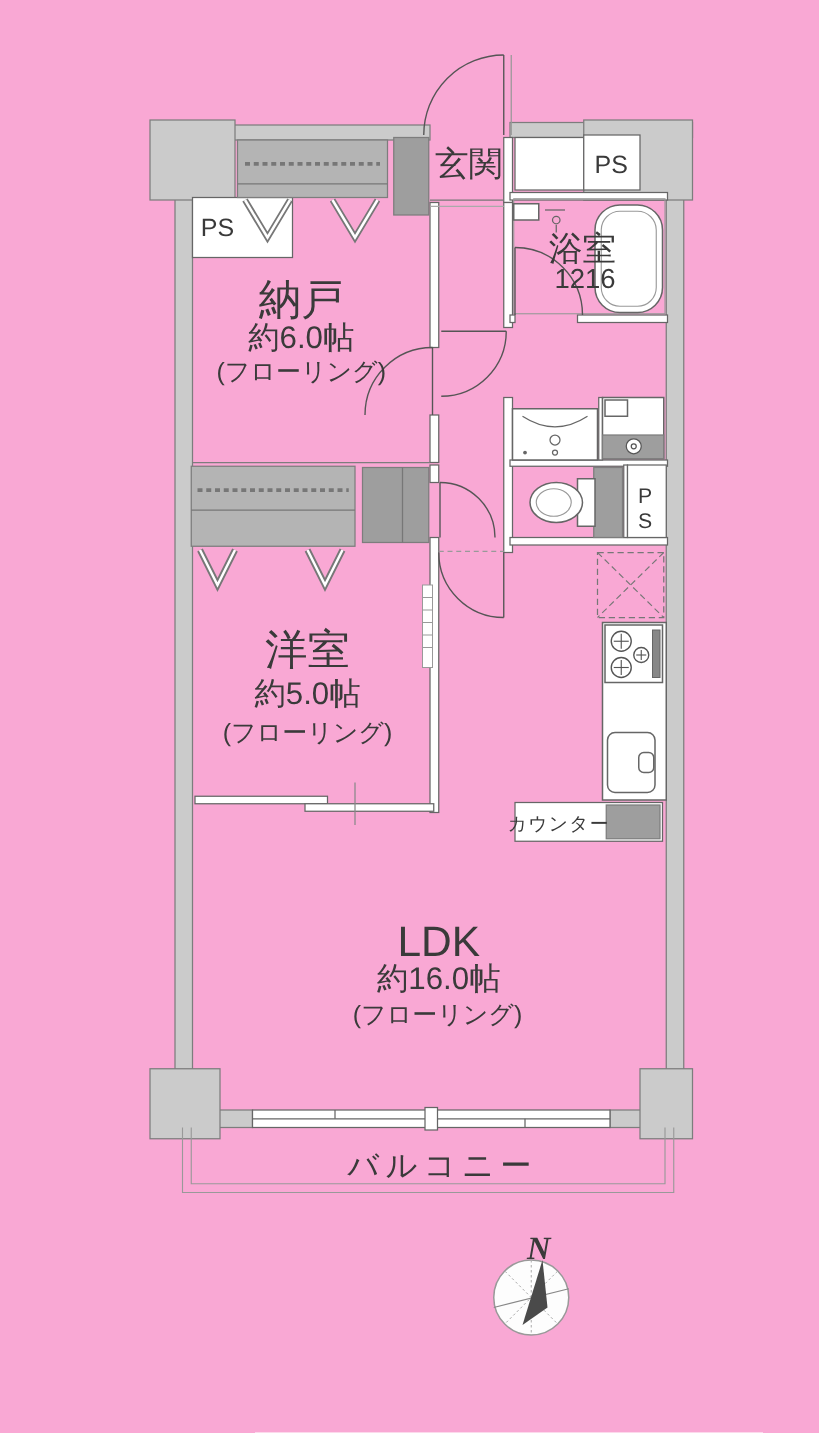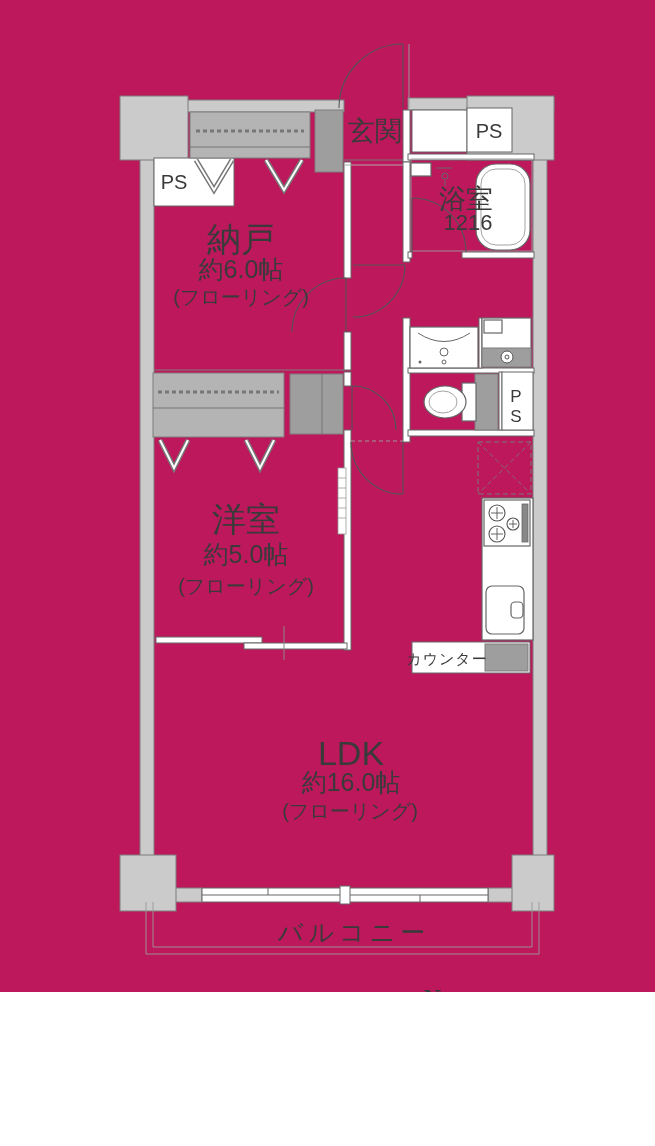--- a/index.html
+++ b/index.html
@@ -1,16 +1,16 @@
 <!DOCTYPE html>
 <html><head>
 <meta charset="utf-8">
 <style>
   html,body{margin:0;padding:0;background:#ffffff;}
-  .plan{position:relative;width:655px;height:992px;background:#be185d;overflow:hidden;
+  .plan{position:relative;width:655px;height:1146px;background:#f9a8d4;overflow:hidden;
         font-family:"Liberation Sans", sans-serif;}
   svg{display:block;}
   text{fill:#3a3a3a;font-family:"Liberation Sans", sans-serif;}
   .t-big{font-size:34px;}
   .t-mid{font-size:25px;}
   .t-sub{font-size:20px;}
   .t-room27{font-size:27px;}
   .t-num{font-size:22px;}
   .t-ps{font-size:20px;}
   .t-ps-sm{font-size:17px;}

